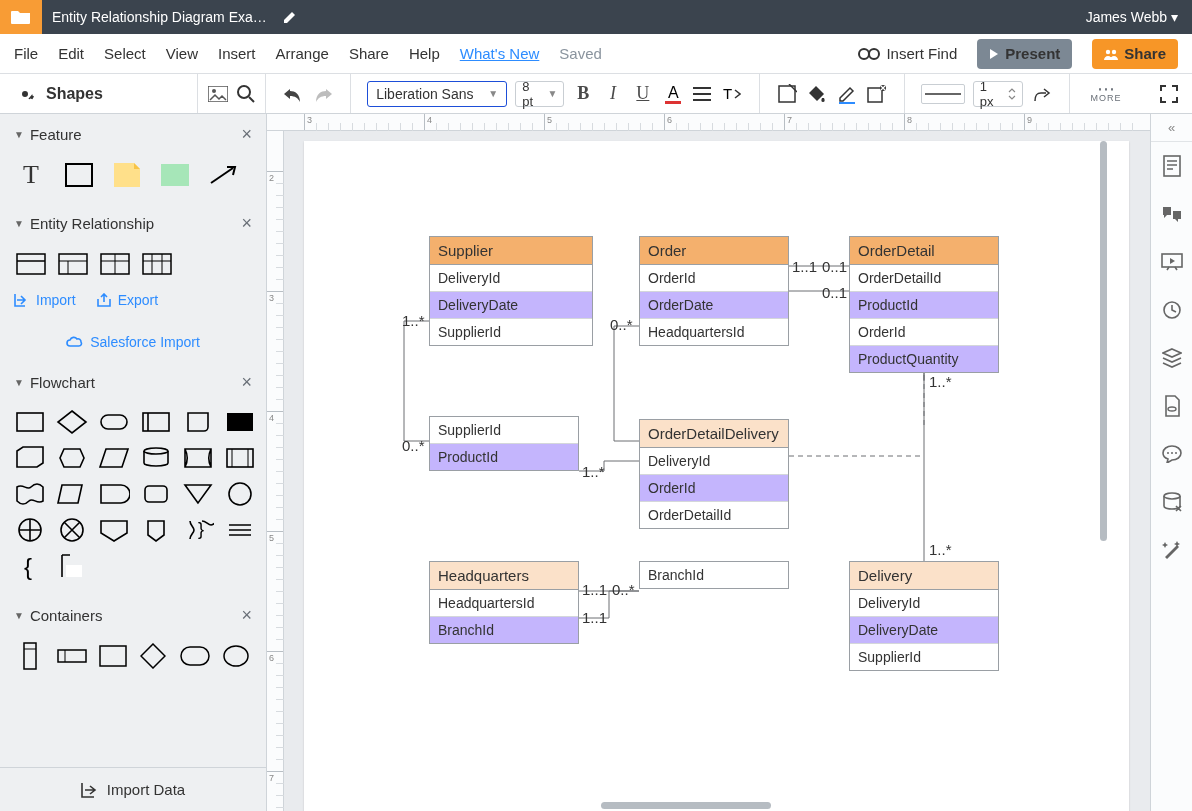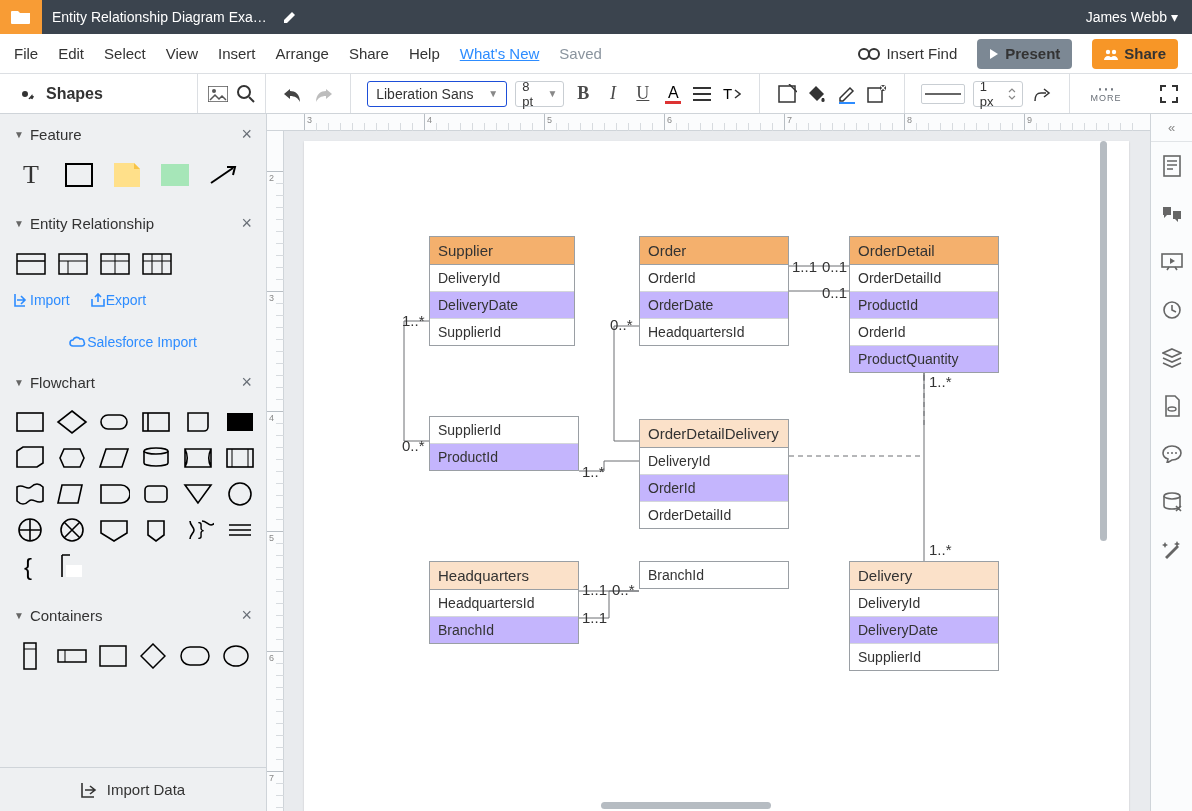--- a/index.html
+++ b/index.html
@@ -33,21 +33,21 @@
 .more .txt{font-size:9px;letter-spacing:1px}
 .body{display:flex;height:697px}
 .leftpanel{width:267px;background:#eef0f2;border-right:1px solid #cfd4d9;overflow:hidden;display:flex;flex-direction:column}
 .lpbody{flex:1;overflow-y:auto}
 .section-hdr{display:flex;align-items:center;padding:10px 14px;font-size:15px;color:#333;cursor:pointer}
 .section-hdr .tri{font-size:10px;margin-right:6px;color:#666}
 .section-hdr .x{margin-left:auto;font-size:18px;color:#6a7078;cursor:pointer}
 .shaperow{display:flex;gap:18px;padding:6px 16px 14px}
 .shapebox{width:30px;height:28px;display:flex;align-items:center;justify-content:center;cursor:pointer}
 .er-actions{display:flex;flex-wrap:wrap;padding:0 14px 12px;gap:20px;color:#2d8cff;font-size:14px}
-.er-actions .act{display:flex;align-items:center;cursor:pointer}
+.er-actions .act{display:flex;align-items:center;gap:6px;cursor:pointer}
 .sfimport{width:100%;display:flex;justify-content:center;padding-top:6px}
 .flowgrid{display:grid;grid-template-columns:repeat(6,36px);gap:6px;padding:4px 12px 14px}
 .fcell{width:36px;height:30px;display:flex;align-items:center;justify-content:center;cursor:pointer}
 .importbar{height:44px;border-top:1px solid #cfd4d9;display:flex;align-items:center;justify-content:center;gap:8px;color:#333;font-size:15px;cursor:pointer}
 .canvaswrap{flex:1;background:#e9ebee;display:flex;flex-direction:column;position:relative}
 .hruler{height:17px;background:#fbfcfd;border-bottom:1px solid #cfd4d9;position:relative;font-size:9px;color:#888}
 .hruler .tick{position:absolute;top:0;height:100%;border-left:1px solid #b8bec4}
 .hruler .minor{border-left:1px solid #d7dbdf;height:8px;top:9px}
 .hruler .lbl{position:absolute;top:1px}
 .vruler{width:17px;background:#fbfcfd;border-right:1px solid #cfd4d9;position:relative;font-size:9px;color:#888}
@@ -708,21 +708,21 @@
               <path d="M620 225 v60 M485 315 h135" stroke-dasharray="5 4"></path>
               <path d="M620 225 v15"></path>
 
               <path d="M620 225 v195"></path>
 
               <path d="M275 450 h60"></path>
 
               <path d="M275 477 h30 v-27 h30"></path>
             </g>
           </svg>
-        <div class="entity" style="left: 125px; top: 95px; width: 146px;">
+        <div class="entity" style="left: 125px; top: 95px; width: 164px;">
               <div class="eh h-orange">Supplier</div>
               <div class="er">DeliveryId</div>
               <div class="er alt">DeliveryDate</div>
               <div class="er">SupplierId</div>
             </div>
             <div class="entity" style="left: 335px; top: 95px; width: 150px;">
               <div class="eh h-orange">Order</div>
               <div class="er">OrderId</div>
               <div class="er alt">OrderDate</div>
               <div class="er">HeadquartersId</div>

